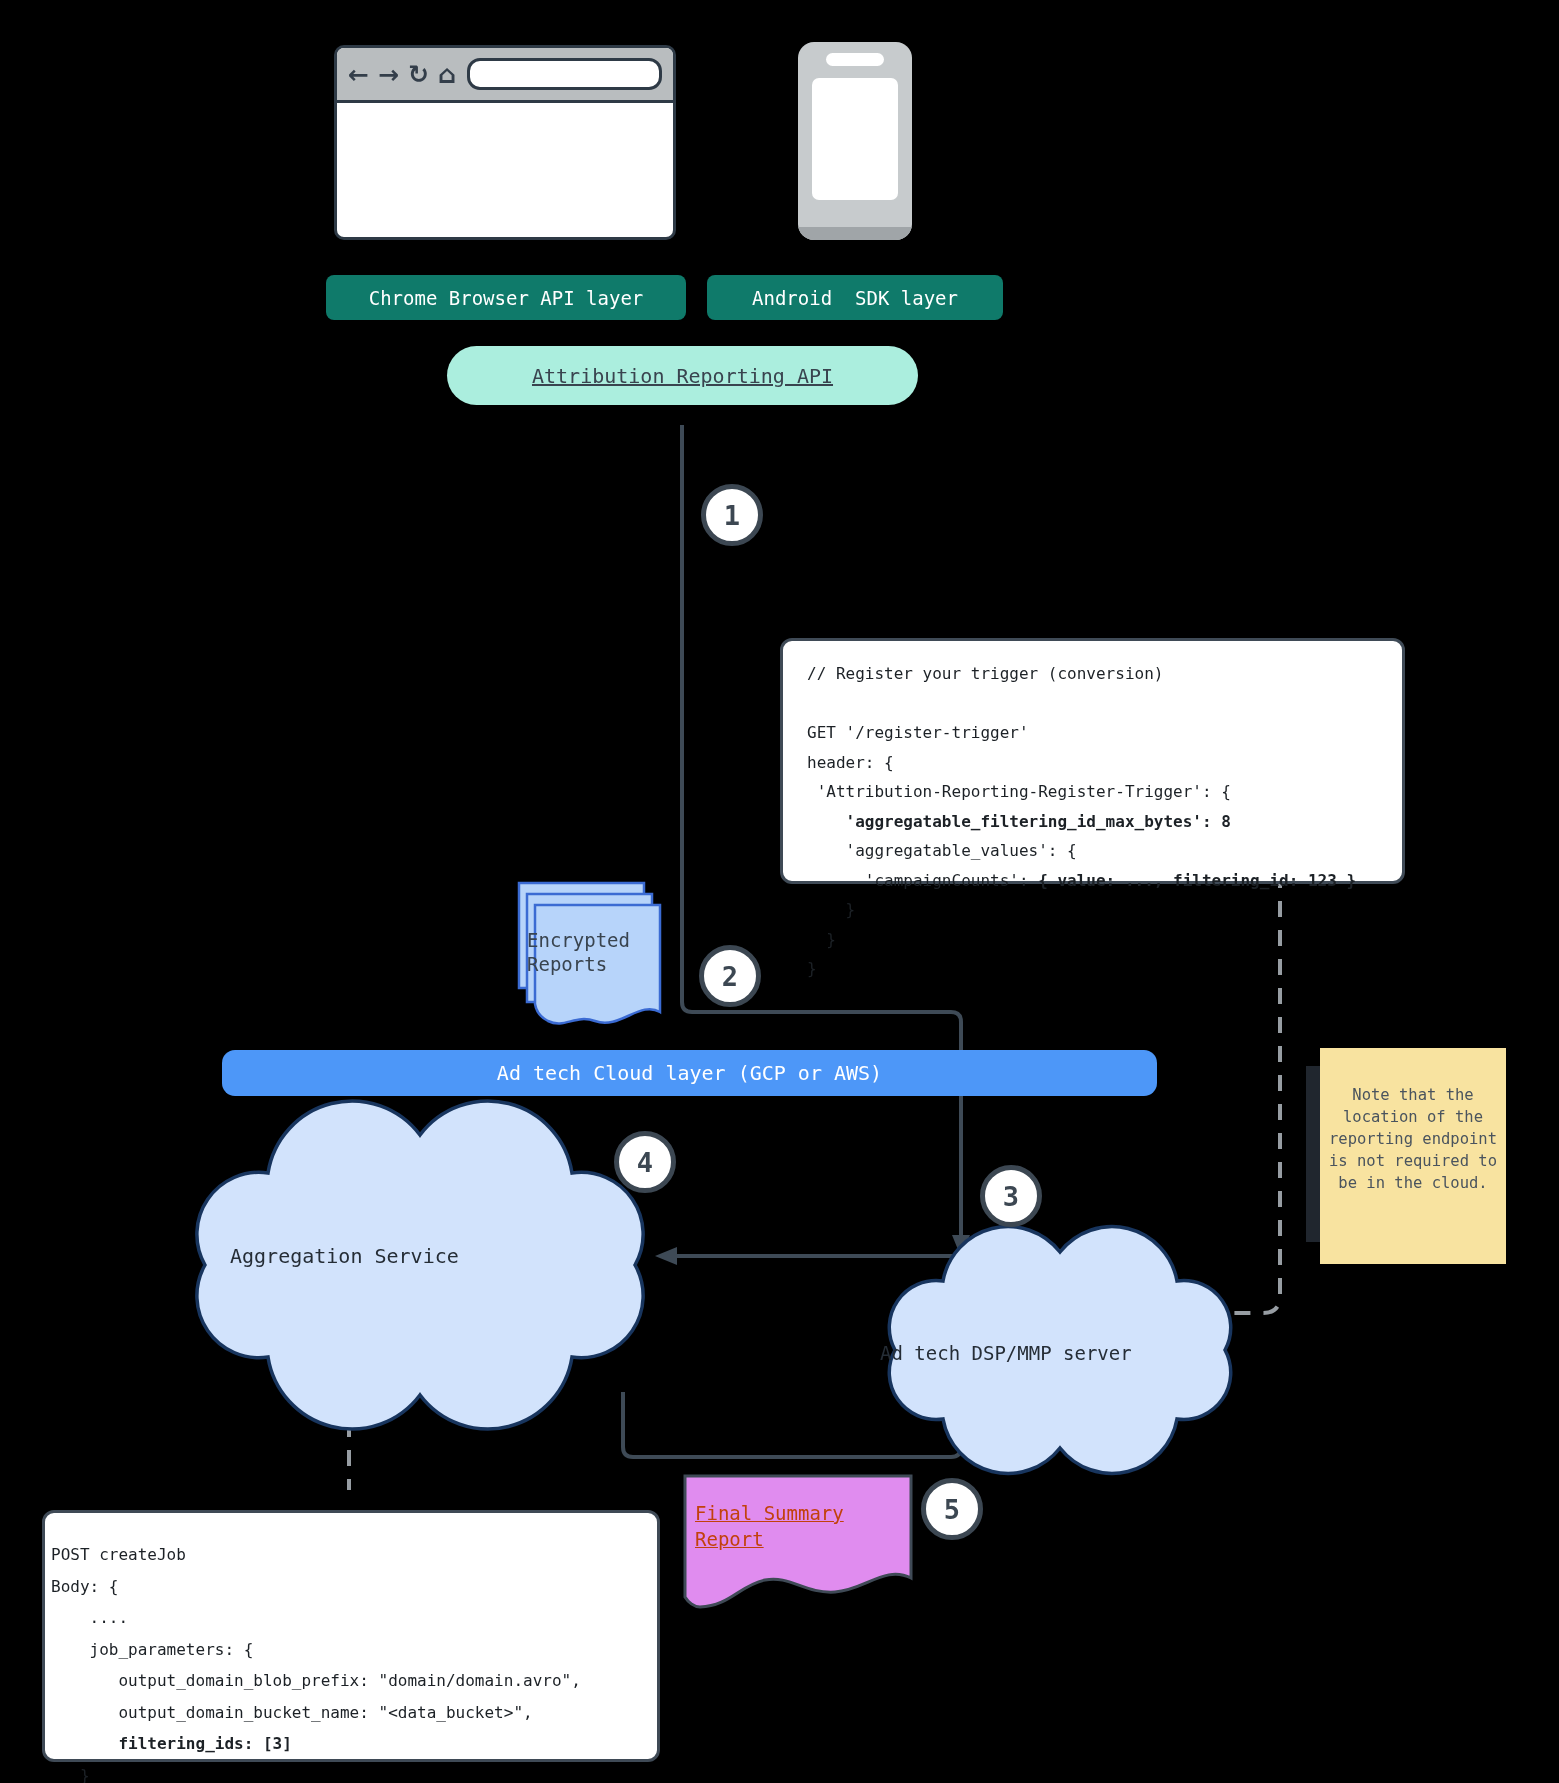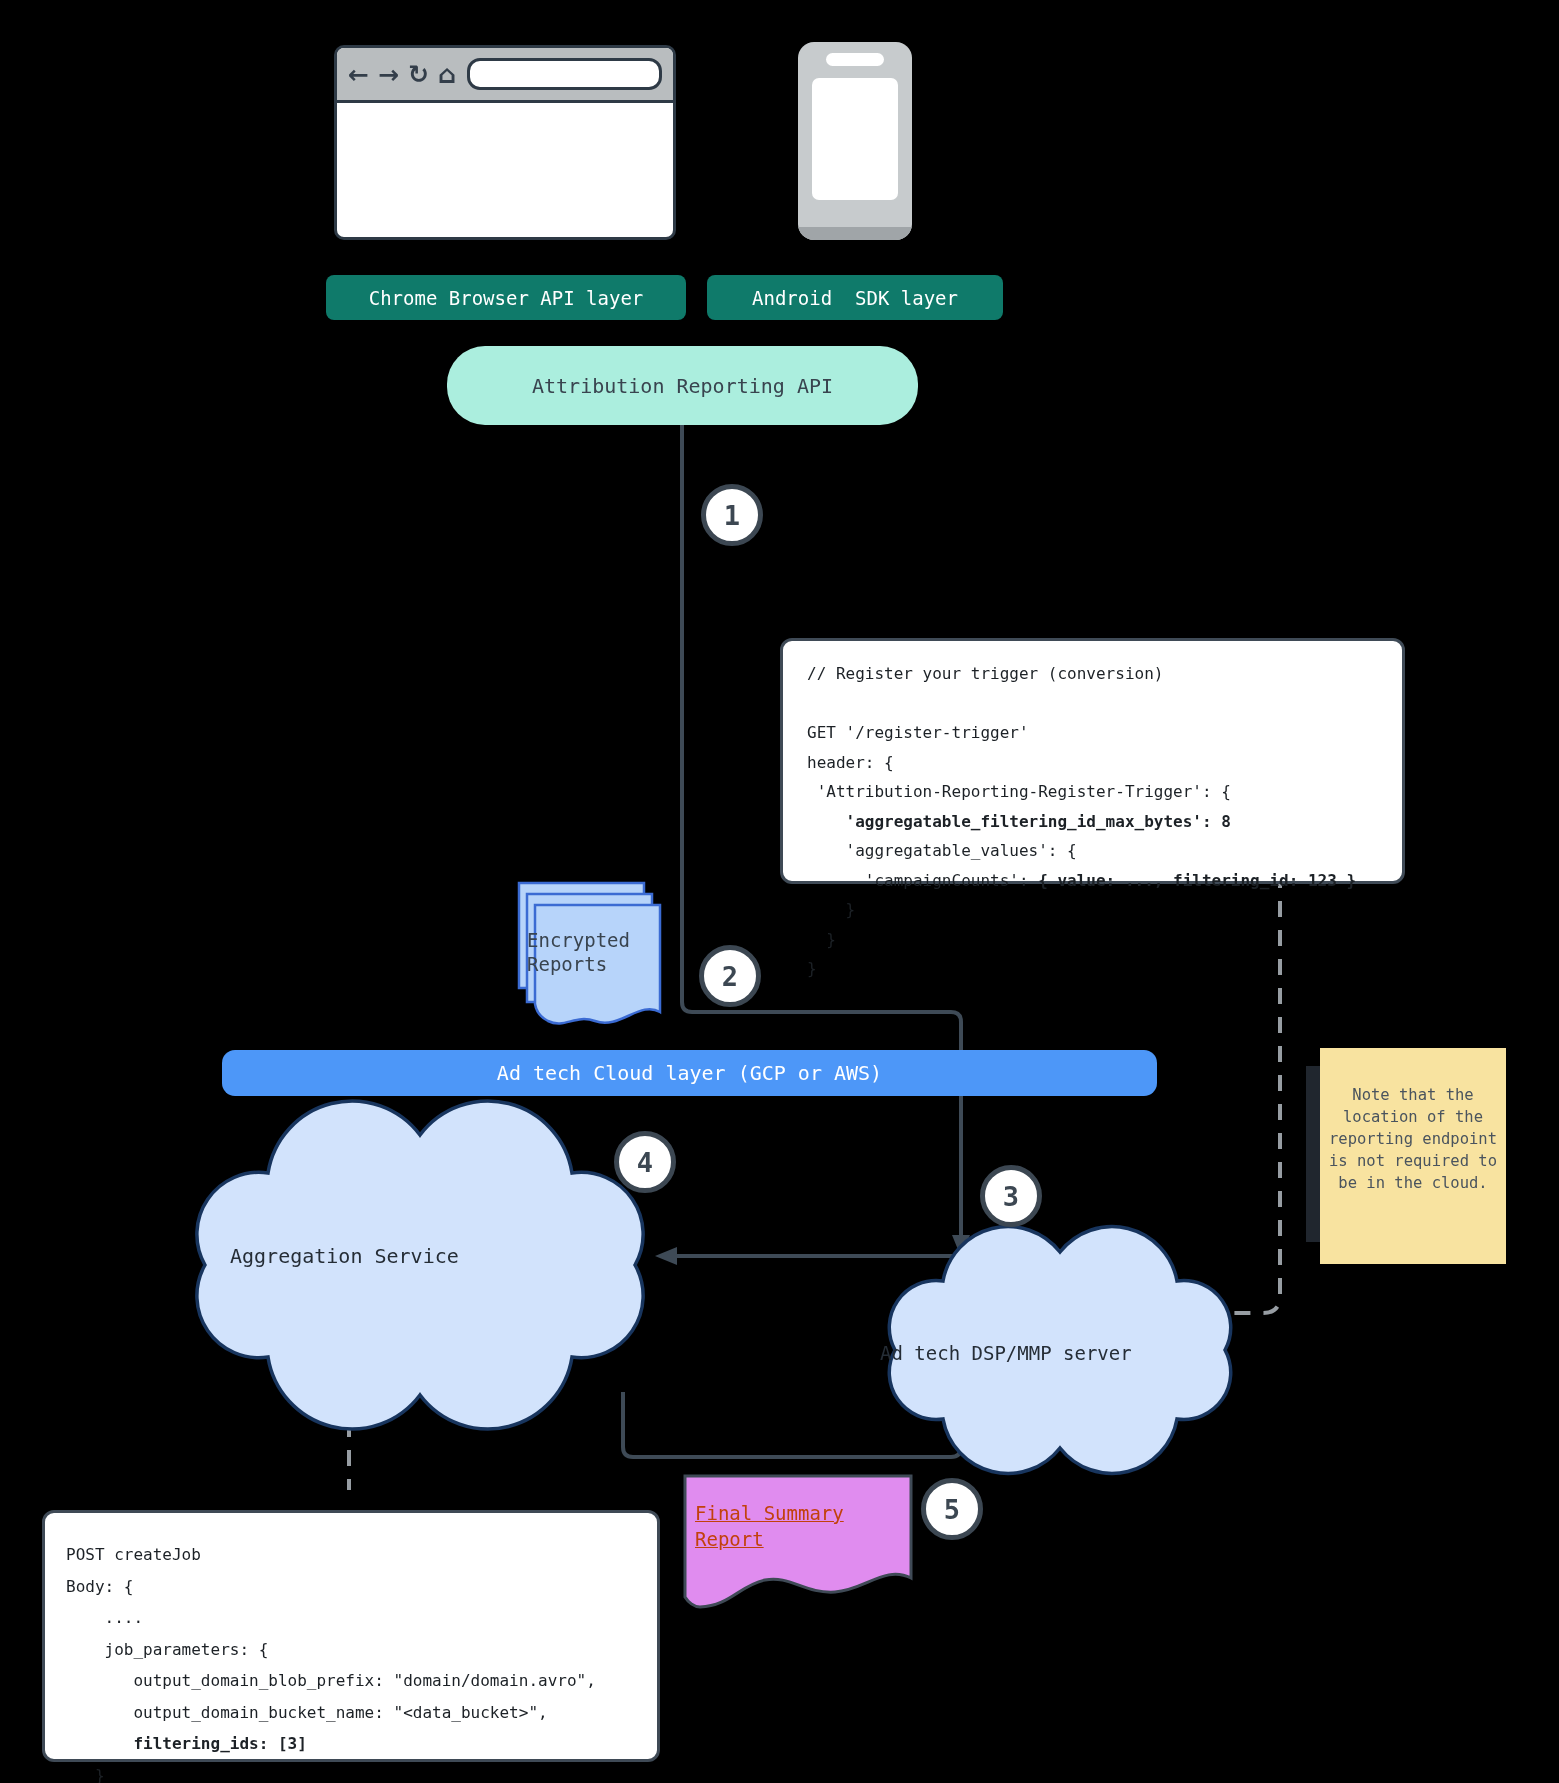--- a/index.html
+++ b/index.html
@@ -14,31 +14,31 @@
   .tb-icon{font-family:"DejaVu Sans", sans-serif;font-size:25px;font-weight:700;color:#333e4a;line-height:1;}
   .addr{flex:1;height:26px;background:#fff;border:3px solid #2e3a46;border-radius:13px;margin-left:2px;}
   
   .phone{left:798px;top:42px;width:114px;height:198px;background:#c7cbcd;border-radius:16px;overflow:hidden;}
   .phone-strip{position:absolute;left:0;right:0;bottom:0;height:13px;background:#a0a5a8;}
   .phone-speaker{position:absolute;left:28px;top:11px;width:58px;height:13px;background:#fff;border-radius:7px;}
   .phone-screen{position:absolute;left:14px;top:36px;width:86px;height:122px;background:#fff;border-radius:7px;}
   
   .green-btn{background:#0f7a6a;color:#fff;border-radius:8px;display:flex;align-items:center;
              justify-content:center;font-size:19px;white-space:pre;}
-  .teal-pill{left:447px;top:346px;width:471px;height:79px;background:#abeede;border-radius:38px;
-             color:#39444f;display:flex;align-items:center;justify-content:center;font-size:20px;}
+  .teal-pill{left:447px;top:346px;width:471px;height:59px;background:#abeede;border-radius:38px;
+             color:#39444f;display:flex;align-items:center;justify-content:center;font-size:20px;text-decoration:underline;}
   .blue-bar{left:222px;top:1050px;width:935px;height:46px;background:#4d97f8;border-radius:13px;
             color:#fff;display:flex;align-items:center;justify-content:center;font-size:20px;}
   
   .codebox{background:#fff;border:3px solid #3f4a56;border-radius:12px;color:#1c2126;
            font-size:16px;}
   .codebox .ln{white-space:pre;line-height:20.5px;margin-top:9px;}
   .codebox .b{font-weight:700;text-align:right;}
   #code-register{left:780px;top:622px;width:625px;height:246px;padding:14px 0 0 24px;}
-  #code-createjob{left:42px;top:1494px;width:618px;height:252px;padding:22px 0 0 21px;}
+  #code-createjob{left:42px;top:1494px;width:618px;height:252px;padding:22px 0 0 6px;}
   #code-createjob .ln{line-height:22.5px;}
   
   .step{width:62px;height:62px;border-radius:50%;background:#fff;border:5px solid #3c4752;
         color:#3c4752;font-size:27px;font-weight:700;display:flex;align-items:center;justify-content:center;}
   
   .lbl{color:#2a333d;text-align:left;}
   
   .note-shadow{left:1306px;top:1066px;width:192px;height:176px;background:#20262e;}
   .note{left:1320px;top:1048px;width:186px;height:216px;background:#f8e3a0;color:#4a545e;
         font-size:15.5px;text-align:center;padding-top:36px;}

